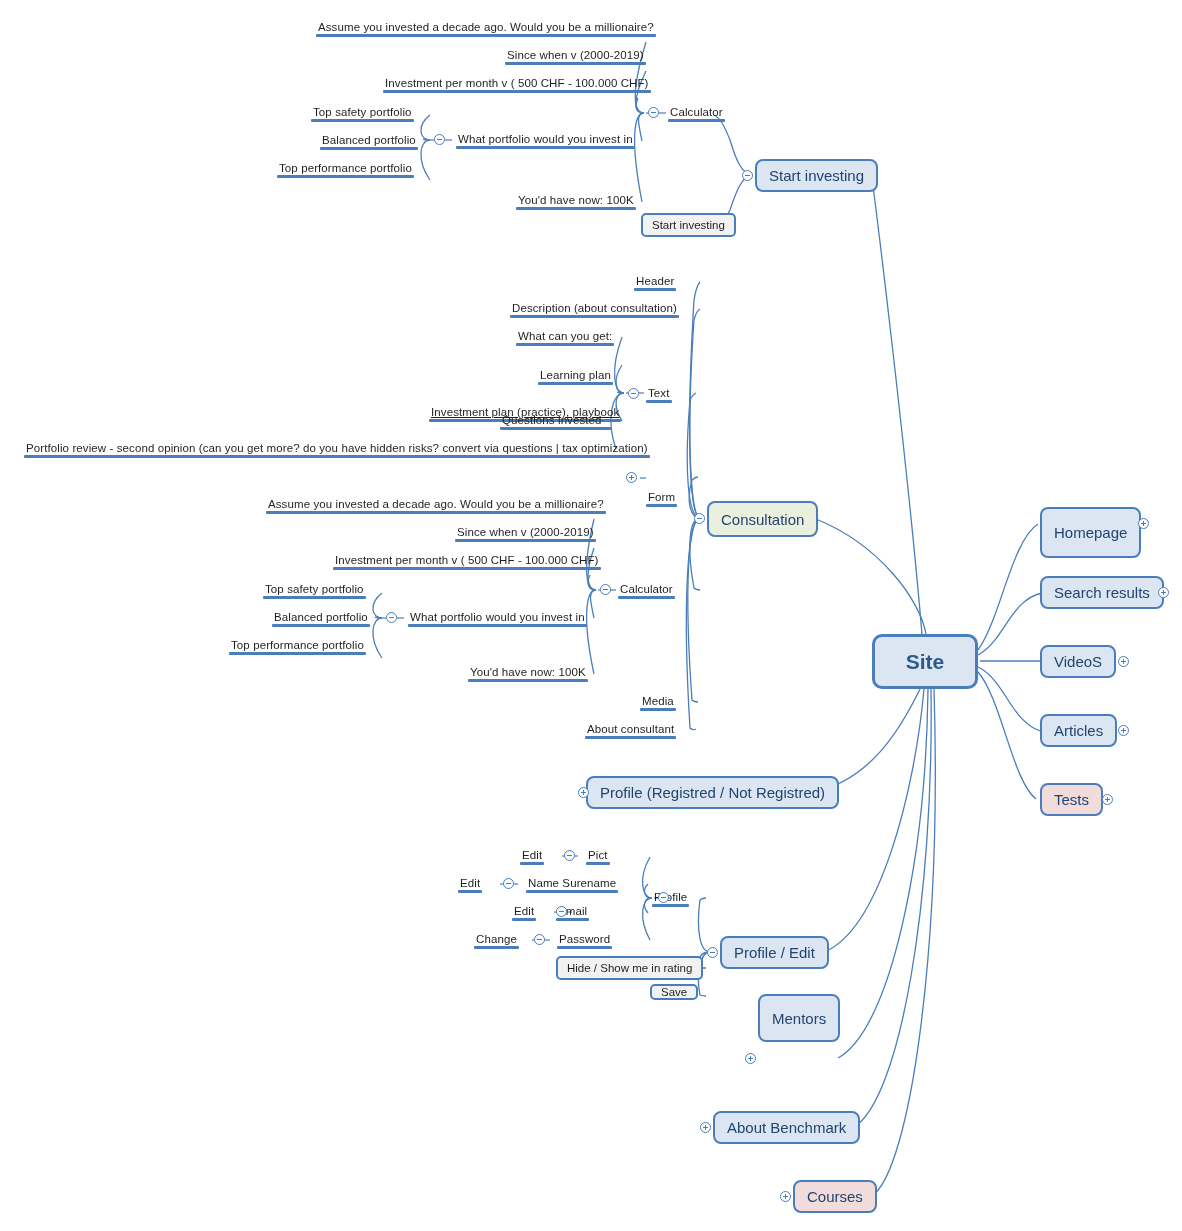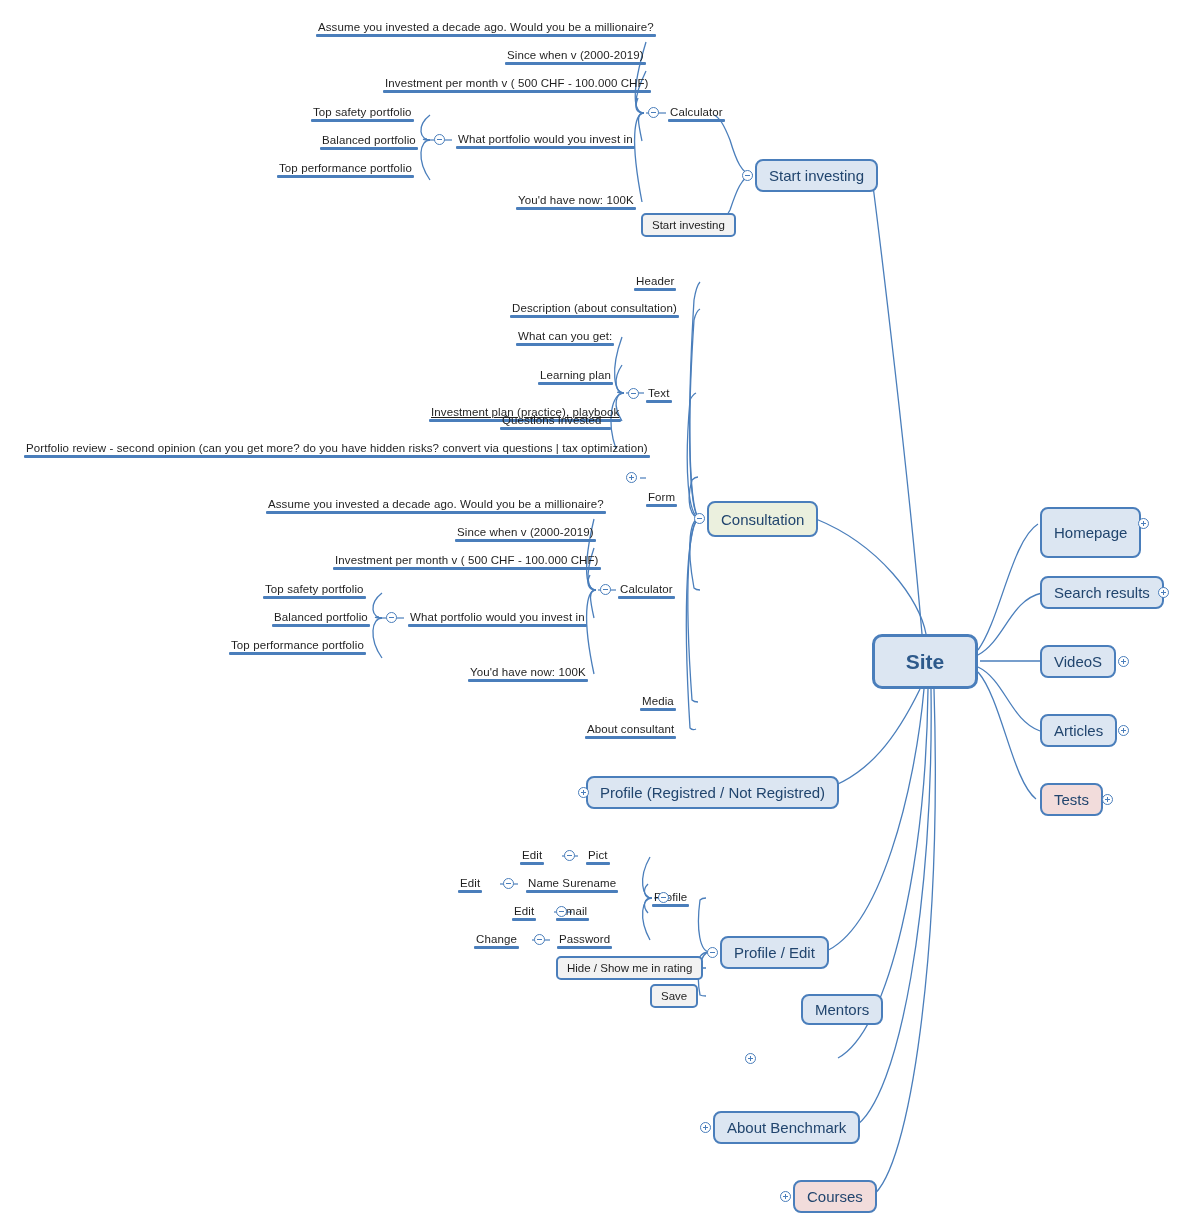--- a/index.html
+++ b/index.html
@@ -434,25 +434,25 @@
   <div class="tog" style="left:534px; top:934px;"></div>
   <div class="tnode" style="left:474px; top:932px;">
     <span>Change</span>
     <span class="ul" style="width: 45px;"></span>
   </div>
 
   <div class="bnode btn" style="left:556px; top:956px; height:24px;">
     <span>Hide / Show me in rating</span>
   </div>
 
-  <div class="bnode btn" style="left:650px; top:984px; height:24px;">
+  <div class="bnode btn" style="left:650px; top:984px; height:16px;">
     <span>Save</span>
   </div>
 
-  <div class="bnode" style="left:758px; top:994px; height:31px;margin-left:43px;">
+  <div class="bnode" style="left:758px; top:994px; height:48px;">
     <span>Mentors</span>
   </div>
   <div class="tog plus" style="left:745px; top:1053px;"></div>
 
   <div class="bnode" style="left:713px; top:1111px; height:33px;">
     <span>About Benchmark</span>
   </div>
   <div class="tog plus" style="left:700px; top:1122px;"></div>
 
   <div class="bnode pink" style="left:793px; top:1180px; height:33px;">

